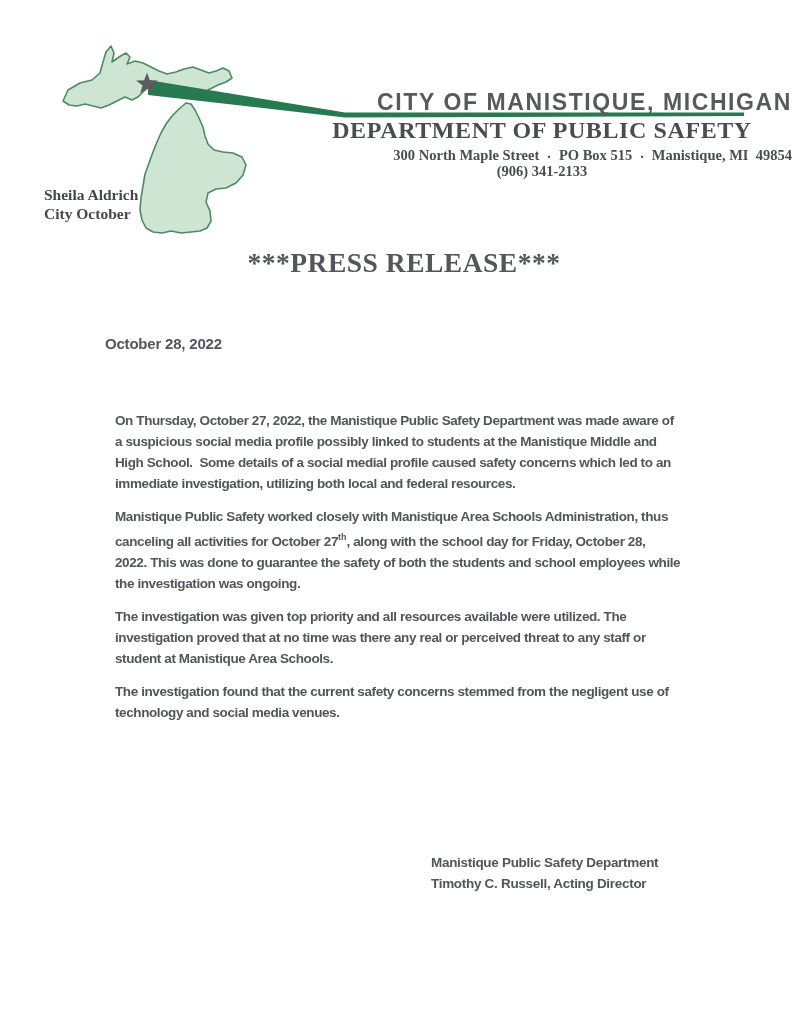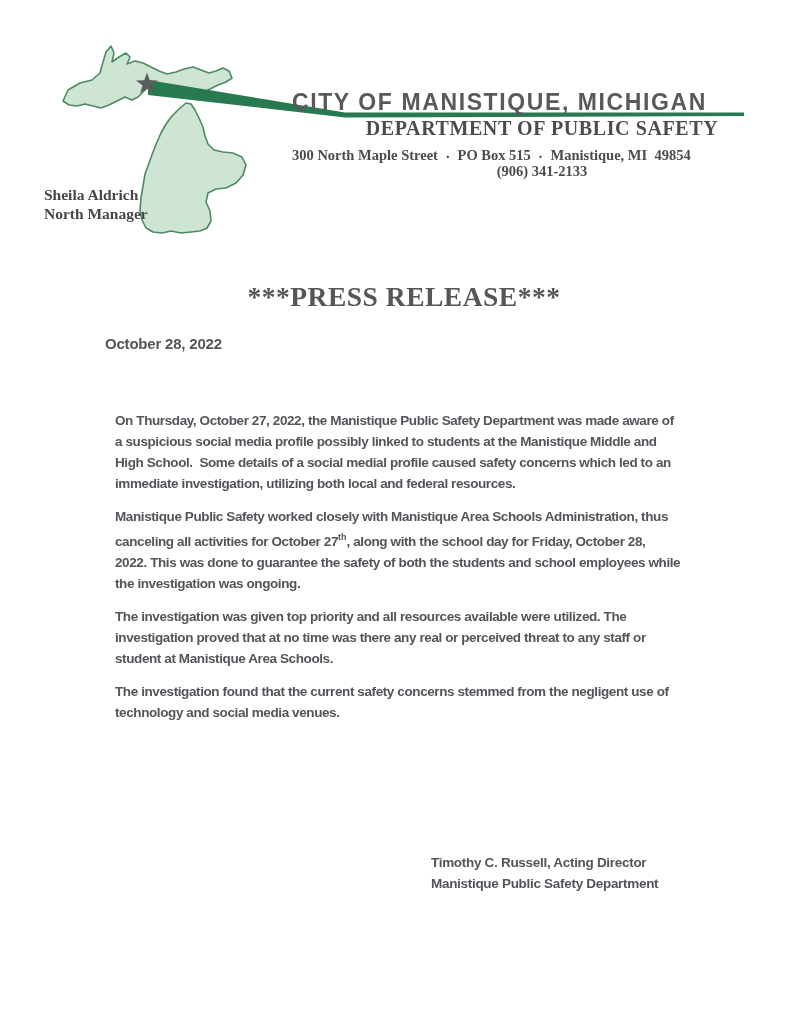--- a/index.html
+++ b/index.html
@@ -21,47 +21,47 @@
     left: 0;
     top: 0;
     width: 792px;
     height: 245px;
   }
   .city-title {
     position: absolute;
     left: 292px;
     top: 89px;
     width: 500px;
-    text-align: left;
+    text-align: right;
     font-family: "Liberation Sans", sans-serif;
     font-weight: bold;
     font-size: 23px;
     letter-spacing: 1.6px;
     color: #58595d;
     white-space: nowrap;
   }
   .dept-title {
     position: absolute;
     left: 292px;
     top: 117px;
     width: 500px;
     text-align: center;
     font-family: "Liberation Serif", serif;
     font-weight: bold;
-    font-size: 20px;
+    font-size: 24px;
     letter-spacing: 0.6px;
     color: #4b4c50;
     white-space: nowrap;
   }
   .address-line {
     position: absolute;
     left: 292px;
     top: 147px;
     width: 500px;
-    text-align: left;
+    text-align: right;
     font-family: "Liberation Serif", serif;
     font-weight: bold;
     font-size: 14.5px;
     color: #4b4c50;
     white-space: pre;
   }
   .addr-dot {
     display: inline-block;
     margin: 0 8px;
     transform: translateY(-2px);
@@ -94,21 +94,20 @@
     left: 104px;
     top: 247px;
     width: 600px;
     text-align: center;
     font-family: "Liberation Serif", serif;
     font-weight: bold;
     font-size: 27.5px;
     letter-spacing: 0.5px;
     color: #55565a;
     white-space: nowrap;
-    margin-top: 34px;
   }
   .date-line {
     position: absolute;
     left: 105px;
     top: 335px;
     font-family: "Liberation Sans", sans-serif;
     font-weight: bold;
     font-size: 15px;
     letter-spacing: -0.2px;
     color: #54555a;
@@ -169,21 +168,21 @@
 
     <path transform="translate(147,84) scale(1.05)" d="M0,-11 L2.65,-3.64 L10.46,-3.4 L4.28,1.39 L6.47,8.9 L0,4.5 L-6.47,8.9 L-4.28,1.39 L-10.46,-3.4 L-2.65,-3.64 Z" fill="#5b5c5f"></path>
   </svg>
 
   <div class="city-title">CITY OF MANISTIQUE, MICHIGAN</div>
   <div class="dept-title">DEPARTMENT OF PUBLIC SAFETY</div>
   <div class="address-line"><span>300 North Maple Street</span><span class="addr-dot">.</span><span>PO Box 515</span><span class="addr-dot">.</span><span>Manistique, MI  49854</span></div>
   <div class="phone-line">(906) 341-2133</div>
   <div class="contact-block">
     <div>Sheila Aldrich</div>
-    <div>North Manager</div>
+    <div>City October</div>
   </div>
 
   <div class="pr-title">***PRESS RELEASE***</div>
   <div class="date-line">October 28, 2022</div>
 
   <div class="body-copy">
     <p>On Thursday, October 27, 2022, the Manistique Public Safety Department was made aware of
 a suspicious social media profile possibly linked to students at the Manistique Middle and
 High School.  Some details of a social medial profile caused safety concerns which led to an
 immediate investigation, utilizing both local and federal resources.</p>
@@ -192,17 +191,17 @@
 2022. This was done to guarantee the safety of both the students and school employees while
 the investigation was ongoing.</span></p>
     <p>The investigation was given top priority and all resources available were utilized. The
 investigation proved that at no time was there any real or perceived threat to any staff or
 student at Manistique Area Schools.</p>
     <p>The investigation found that the current safety concerns stemmed from the negligent use of
 technology and social media venues.</p>
   </div>
 
   <div class="signature-block">
+    <div>Manistique Public Safety Department</div>
     <div>Timothy C. Russell, Acting Director</div>
-    <div>Manistique Public Safety Department</div>
   </div>
 
 </div>
 
 </body></html>

